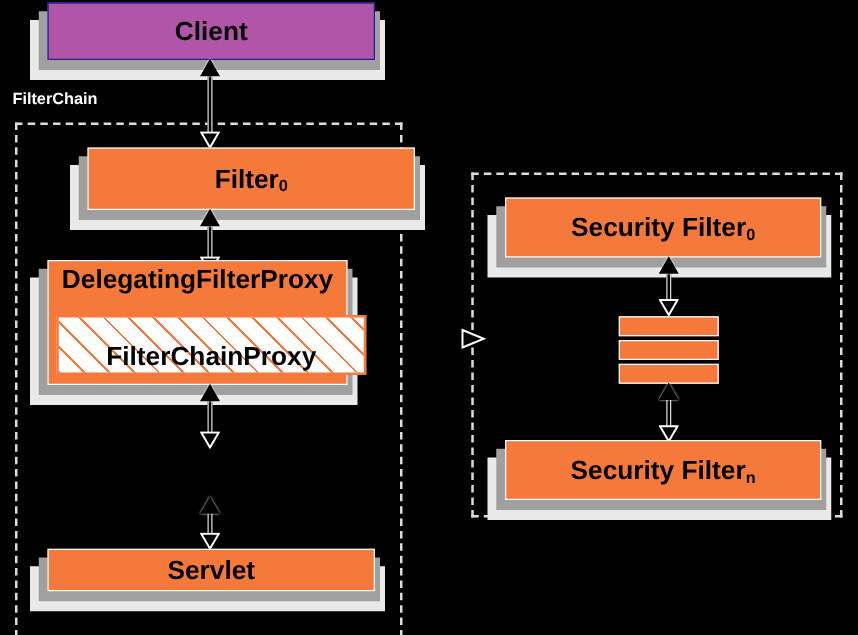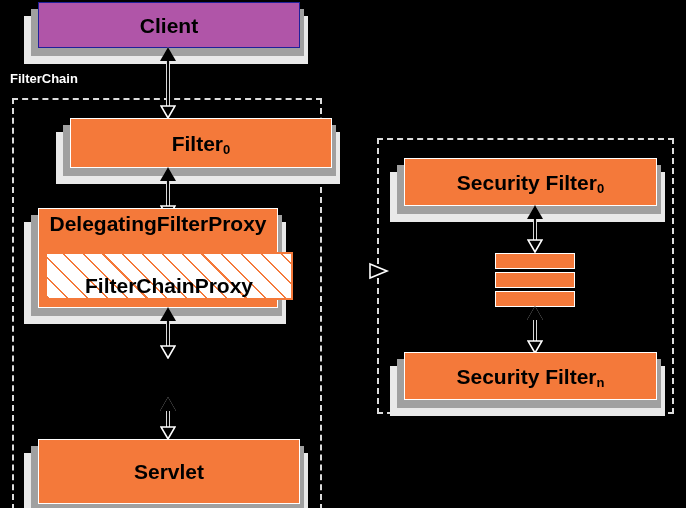--- a/index.html
+++ b/index.html
@@ -238,21 +238,21 @@
   <div class="conn" style="left:157px; top:397px; height:43px;">
     <div class="shaft"></div>
     <div class="head-up"></div>
     <div class="head-down-hollow">
       <svg width="16" height="14" viewBox="0 0 16 14">
         <polygon points="1,1 15,1 8,13" fill="#000000" stroke="#ffffff" stroke-width="1.6"></polygon>
       </svg>
     </div>
   </div>
 
-  <div class="node" style="left:38px; top:439px; width:262px; height:65px;">
+  <div class="node" style="left:38px; top:439px; width:262px; height:34px;">
     <div class="sheet-back"></div>
     <div class="sheet-mid"></div>
     <div class="sheet-front">
       <div class="label">Servlet</div>
     </div>
   </div>
 
 
   <div class="group-box" style="left:377px; top:138px; width:297px; height:276px;"></div>
 

